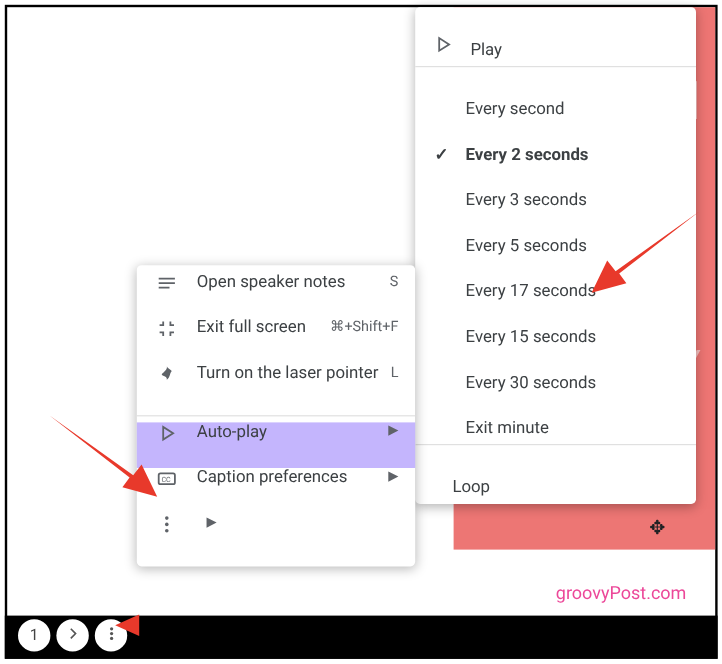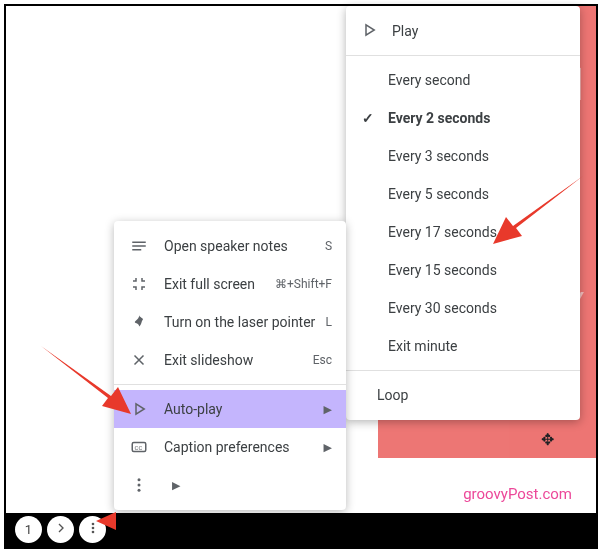--- a/index.html
+++ b/index.html
@@ -10,31 +10,31 @@
   .watermark{position:absolute;right:24px;bottom:44px;color:#ec4899;font-size:15px}
   
   .bar{position:absolute;left:-2px;right:-2px;bottom:-2px;height:36px;background:#000}
   .pill{position:absolute;bottom:4px;display:flex;align-items:center;justify-content:center;background:#fff;border-radius:14px;height:27px;min-width:27px;font-size:13px;color:#444}
   .pill.page{left:9px;width:27px}
   .pill.nxt{left:41px;width:27px}
   .pill.more{left:73px;width:27px}
   .pill svg{width:16px;height:16px;fill:#555}
   
   .menu{position:absolute;left:108px;top:215px;width:232px;background:#fff;border-radius:4px;box-shadow:0 2px 10px rgba(0,0,0,.28);padding:6px 0}
-  .mi{display:flex;align-items:center;height:38px;padding:0 14px;color:#3c4043;cursor:default}
+  .mi{display:flex;height:38px;padding:0 14px;color:#3c4043;cursor:default}
   .mi .ico{width:22px;display:flex;justify-content:center;margin-right:14px}
   .mi .lab{flex:1;font-size:14px}
   .mi .sc{color:#5f6368;font-size:12px;margin-left:8px}
   .mi .arr{color:#5f6368;font-size:11px;margin-left:8px}
   .mi.hi{background:#c4b5fd}
   .sep{height:1px;background:#e0e0e0;margin:5px 0}
   .ico svg{width:18px;height:18px;fill:#5f6368}
   
   .sub{position:absolute;left:340px;top:0;width:234px;background:#fff;border-radius:4px;box-shadow:0 2px 10px rgba(0,0,0,.3);padding:6px 0}
-  .si{display:flex;align-items:center;height:38px;padding:0 14px 0 42px;color:#3c4043;position:relative}
+  .si{display:flex;align-items:flex-end;height:38px;padding:0 14px 0 42px;color:#3c4043;position:relative}
   .si.first{padding-left:14px}
   .si.first .ico{margin-right:14px}
   .si.sel{font-weight:700}
   .si.sel:before{content:"✓";position:absolute;left:16px;color:#3c4043}
   
   .arrow{position:absolute;pointer-events:none}
   .arrow svg{overflow:visible}
   .arrow path{fill:#e8392b}
   .cursor{position:absolute;left:535px;top:424px;font-size:16px}
 </style>
@@ -111,29 +111,20 @@
     </div>
     <div class="mi">
       <span class="ico">
           <svg viewBox="0 0 24 24">
             <path d="M12 2c1 4-2 6-5 9s6 2 5 7c4-3 3-7 5-9s-5-3-5-7z"></path>
           </svg>
         </span>
       <span class="lab">Turn on the laser pointer</span>
       <span class="sc">L</span>
     </div>
-    <div class="mi">
-      <span class="ico">
-          <svg viewBox="0 0 24 24">
-            <path d="M18 6L6 18M6 6l12 12" stroke="#5f6368" stroke-width="2" fill="none"></path>
-          </svg>
-        </span>
-      <span class="lab">Exit slideshow</span>
-      <span class="sc">Esc</span>
-    </div>
     <div class="sep"></div>
     <div class="mi hi">
       <span class="ico">
           <svg viewBox="0 0 24 24">
             <path d="M8 5v14l11-7z" fill="none" stroke="#5f6368" stroke-width="2"></path>
           </svg>
         </span>
       <span class="lab">Auto-play</span>
       <span class="arr">▶</span>
     </div>

